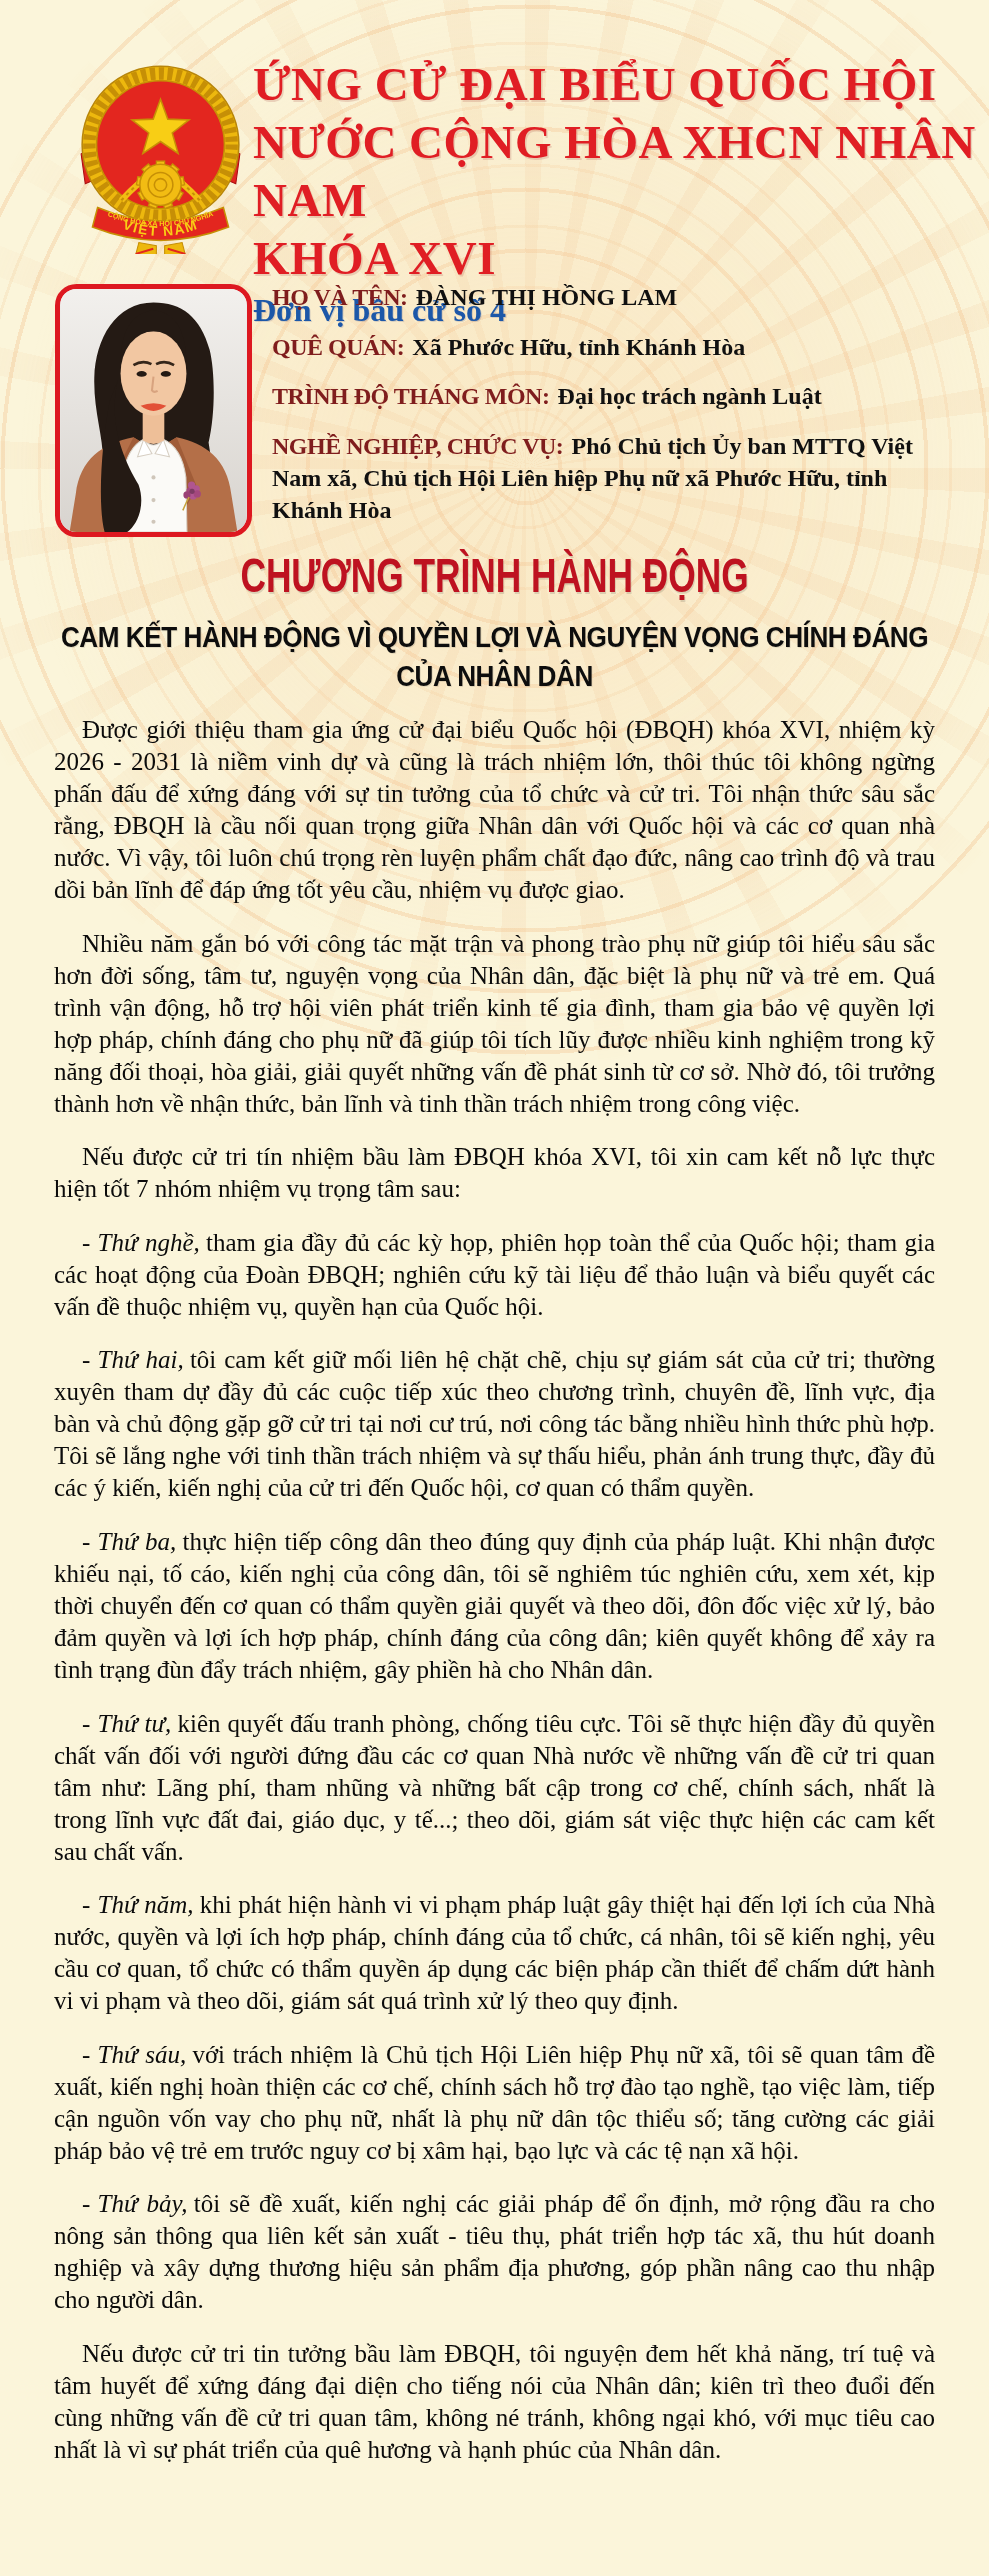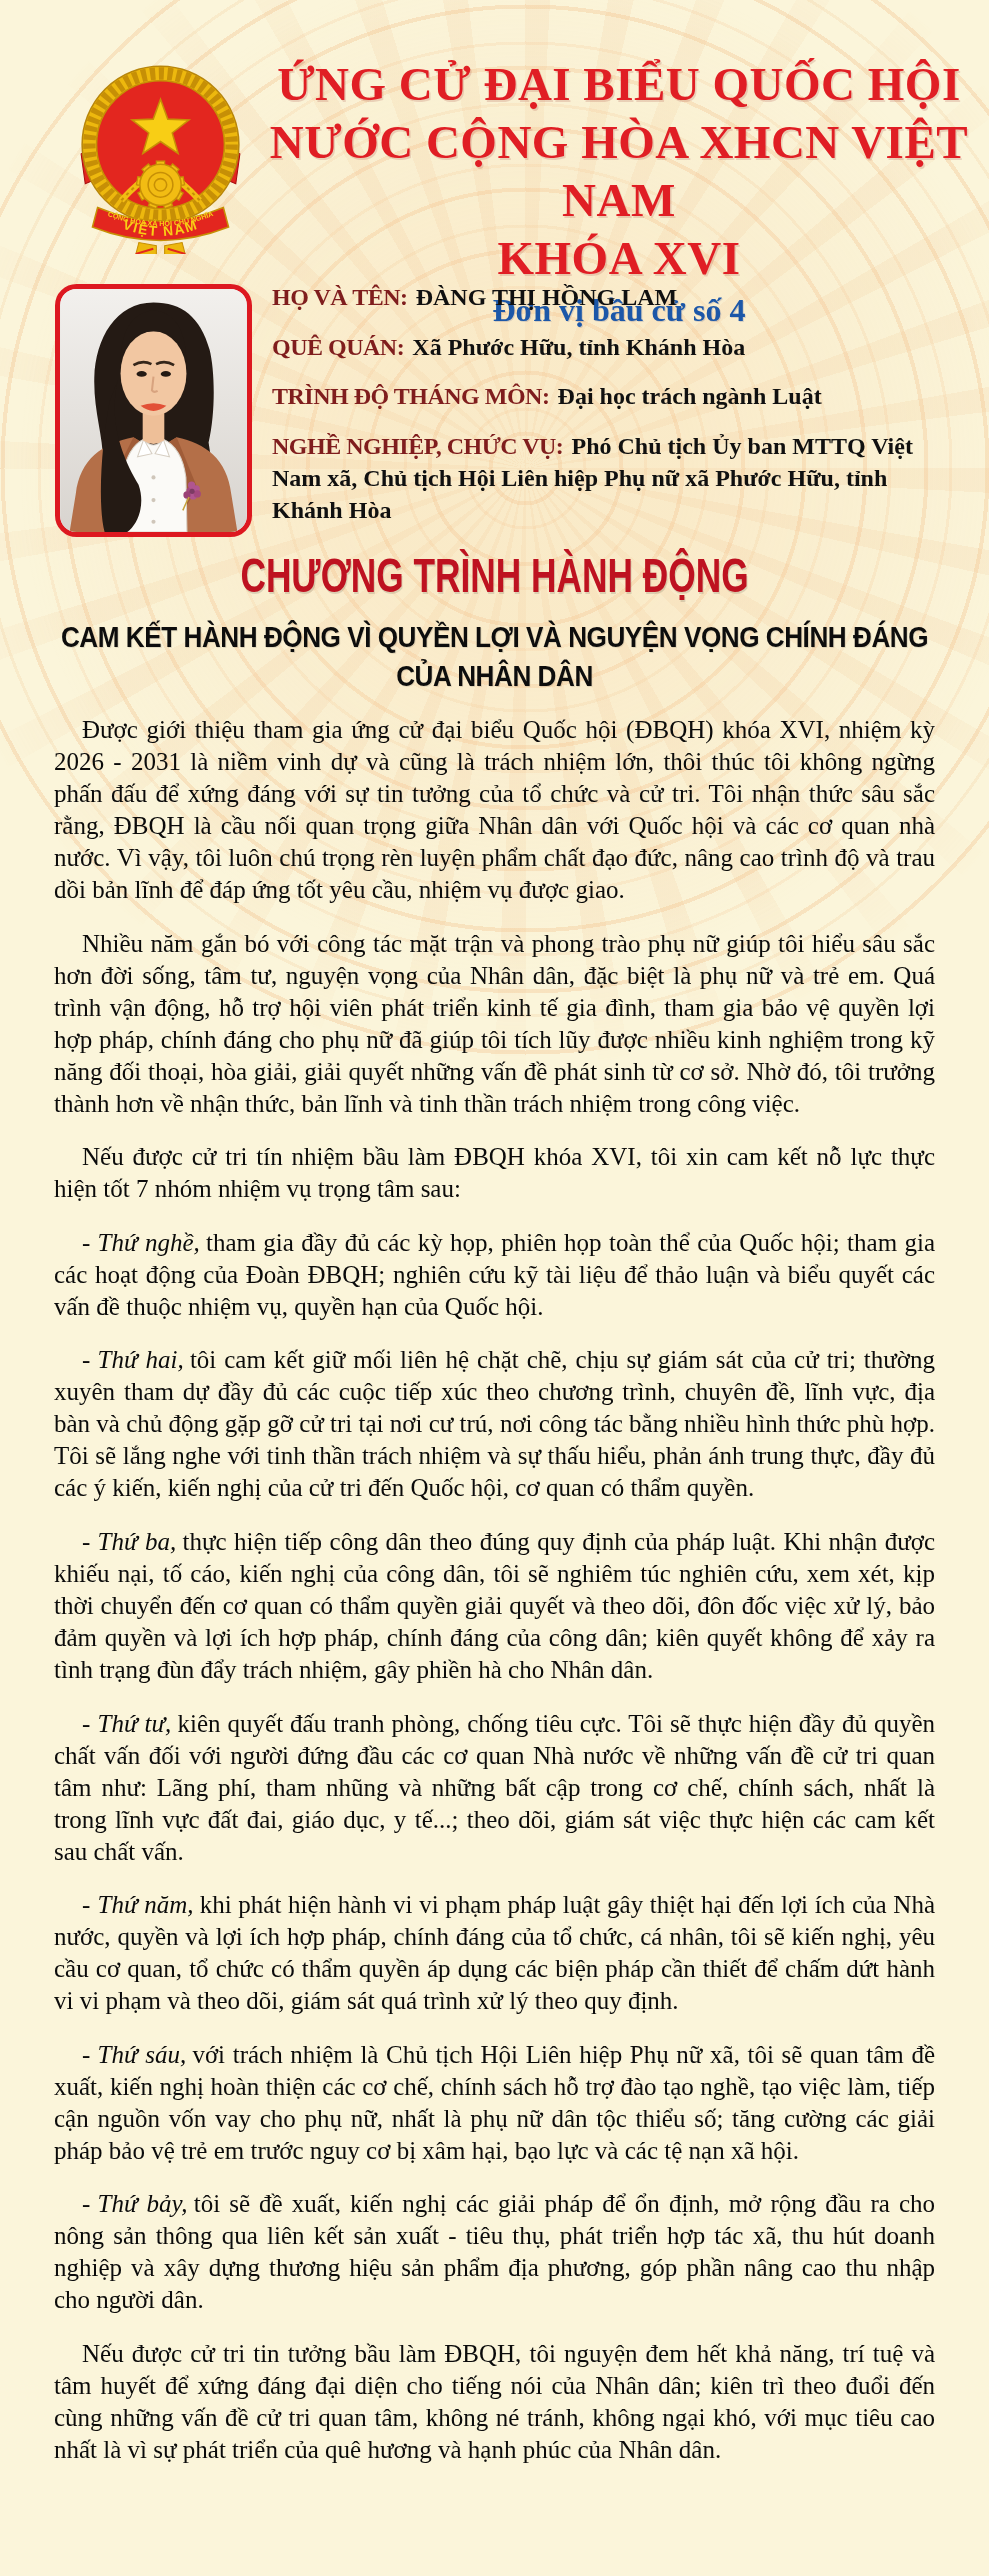--- a/index.html
+++ b/index.html
@@ -19,21 +19,21 @@
         rgba(243,193,141,0) 37px 58px, rgba(243,193,141,.20) 58px 61px);
   }
   .wm-rays{
     background:repeating-conic-gradient(rgba(243,193,141,.15) 0 3deg, rgba(243,193,141,0) 3deg 10deg);
     -webkit-mask-image:radial-gradient(circle,#000 0 55%,transparent 72%);
     mask-image:radial-gradient(circle,#000 0 55%,transparent 72%);
   }
   .z{position:absolute;z-index:1;}
   
   .emblem{left:78px;top:62px;width:165px;height:192px;}
-  .header{left:253px;right:4.1px;top:55px;text-align:center;color:#E01E24;font-weight:700;
+  .header{left:253px;right:4.1px;top:55px;text-align:left;color:#E01E24;font-weight:700;
           text-shadow:1.5px 1.5px 0 rgba(140,20,20,.15);}
   .title-line{font-size:47px;line-height:58px;letter-spacing:0.5px;}
   .election-unit{margin-top:5.2px;font-size:32px;line-height:37px;color:#1C57A8;font-weight:700;
                  text-shadow:1px 1px 0 rgba(20,40,120,.15);}
   
   .photo-frame{left:55px;top:284px;width:197px;height:253px;box-sizing:border-box;
                border:5.2px solid #DD1820;border-radius:21.6px;overflow:hidden;background:#e9e7e4;}
   .photo-frame svg{display:block;width:100%;height:100%;}
   .info{left:272px;top:281px;width:689px;font-size:24px;line-height:32px;font-weight:700;color:#101010;}
   .info-row{margin-bottom:17.5px;text-align:left;}
@@ -112,21 +112,21 @@
     <g>
       <polygon points="118,350 100,420 152,400 152,356" fill="#EDB80E" stroke="#C68F06" stroke-width="2"></polygon>
       <polygon points="202,350 220,420 168,400 168,356" fill="#EDB80E" stroke="#C68F06" stroke-width="2"></polygon>
       <path d="M112,372 L146,362 M108,388 L146,376 M104,404 L146,390" stroke="#E3261F" stroke-width="4" fill="none"></path>
       <path d="M208,372 L174,362 M212,388 L174,376 M216,404 L174,390" stroke="#E3261F" stroke-width="4" fill="none"></path>
     </g>
   </svg>
 
   <div class="z header">
     <div class="title-line">ỨNG CỬ ĐẠI BIỂU QUỐC HỘI</div>
-    <div class="title-line">NƯỚC CỘNG HÒA XHCN VIỆT NAM</div>
+    <div class="title-line">NƯỚC CỘNG HÒA XHCN NHÂN NAM</div>
     <div class="title-line">KHÓA XVI</div>
     <div class="election-unit">Đơn vị bầu cử số 4</div>
   </div>
 
   <div class="z photo-frame">
     <svg viewBox="0 0 362 472" aria-hidden="true">
       <defs>
         <linearGradient id="pbg" x1="0" y1="0" x2="0" y2="1">
           <stop offset="0" stop-color="#f2f0ed"></stop>
             <stop offset="1" stop-color="#d8d4cf"></stop>

